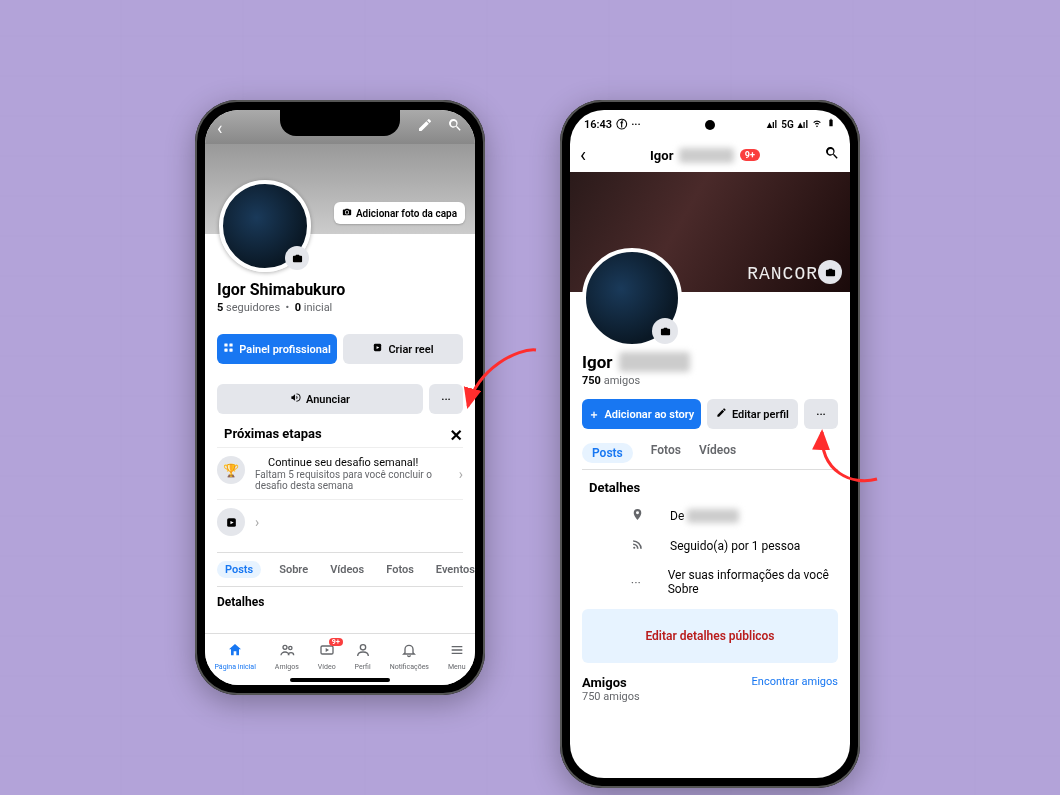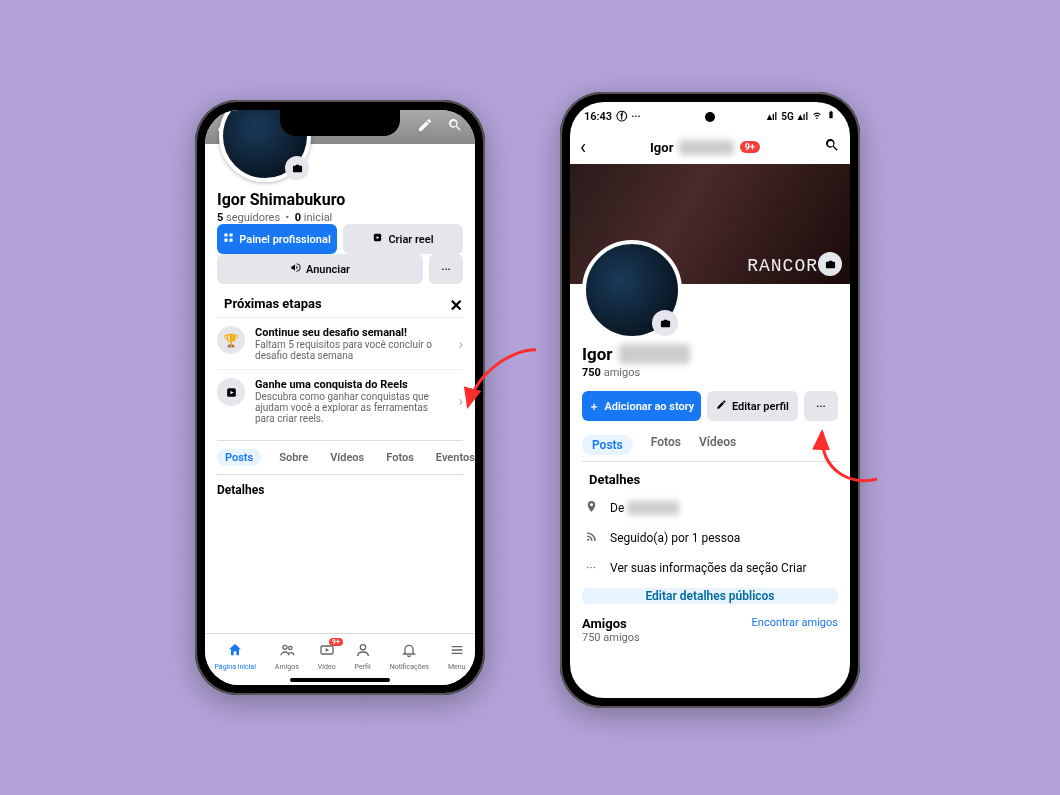--- a/index.html
+++ b/index.html
@@ -53,67 +53,67 @@
   .p1 { left:195px; top:100px; width:290px; height:595px; }
   .topbar1 { height:34px; background:linear-gradient(#aaa,#888); display:flex; align-items:center; justify-content:space-between; padding:0 12px; color:#fff;}
   .cover1 { height:90px; background:linear-gradient(#999,#ccc); position:relative;}
   .addcover { position:absolute; right:10px; bottom:10px; background:#fff; border-radius:6px; font-size:10px; font-weight:600; padding:5px 8px; display:flex; align-items:center; gap:4px; box-shadow:0 1px 2px rgba(0,0,0,.2);}
   .avatar1 { position:absolute; left:14px; top:-54px; width:92px; height:92px; border-radius:50%; border:4px solid #fff; background:radial-gradient(circle at 40% 40%, #1a3a5a, #0a1825 70%); box-shadow:0 1px 4px rgba(0,0,0,.3);}
   .avatar1 .cam { position:absolute; right:-2px; bottom:-2px; width:24px; height:24px; background:#e4e6eb; border-radius:50%; display:flex; align-items:center; justify-content:center; font-size:11px;}
   .body1 { position:relative; padding:46px 12px 0 12px; background:#fff;}
   .pname { font-size:16px; font-weight:700;}
   .pstats { font-size:11px; color:#65676b; margin-top:2px;}
   .pstats b { color:#050505;}
-  .btnrow { display:flex; gap:6px; margin-top:0;}
+  .btnrow { display:flex; gap:6px; margin-top:20px;}
   .btn { flex:1; height:30px; border-radius:6px; font-size:11px; font-weight:600; display:flex; align-items:center; justify-content:center; gap:5px; cursor:pointer;}
   .btn.primary { background:#1877f2; color:#fff;}
   .btn.secondary { background:#e4e6eb; color:#050505;}
   .btn.more { flex:0 0 34px;}
   .section-title { font-size:13px; font-weight:700; margin:12px 0 6px;padding-left:7px;}
   .closex { float:right; font-size:16px; color:#000;}
   .step { display:flex; gap:10px; padding:8px 0; border-top:1px solid #eee; align-items:flex-start;}
   .step .sicon { width:28px; height:28px; background:#e4e6eb; border-radius:50%; display:flex; align-items:center; justify-content:center; font-size:13px; flex:0 0 28px;}
   .step .stext { flex:1; font-size:10px; color:#65676b;}
-  .step .stext .st { font-size:11px; font-weight:700; color:#050505; display:block;}
+  .step .stext .st { font-size:11px; font-weight:400; color:#050505; display:block;margin-left:13px;}
   .step .chev { color:#aaa; font-size:14px; align-self:center;}
   .tabs1 { display:flex; gap:14px; border-top:1px solid #ddd; border-bottom:1px solid #ddd; padding:8px 0; margin-top:8px; font-size:11px; font-weight:600;}
   .tabs1 .tab { color:#65676b; padding:2px 4px;}
   .tabs1 .tab.active { color:#1877f2; background:#e7f3ff; border-radius:10px; padding:2px 8px;}
   .details1 { font-size:12px; font-weight:700; margin-top:8px;}
   .navbar { position:absolute; bottom:0; left:0; right:0; height:52px; background:#fff; border-top:1px solid #ddd; display:flex; justify-content:space-around; align-items:center; padding-bottom:6px;}
   .navitem { display:flex; flex-direction:column; align-items:center; font-size:7px; color:#65676b; gap:1px;}
   .navitem.active { color:#1877f2;}
   .navitem .nicon { font-size:16px; position:relative;}
   .badge { position:absolute; top:-4px; right:-8px; background:#fa3e3e; color:#fff; font-size:7px; font-weight:700; padding:0 3px; border-radius:7px;}
   .homebar { position:absolute; bottom:3px; left:50%; transform:translateX(-50%); width:100px; height:4px; background:#000; border-radius:3px;}
 
   
-  .p2 { left:560px; top:92px; width:300px; height:616px; }
+  .p2 { left:560px; top:100px; width:300px; height:688px; }
   .statusbar2 { height:28px; display:flex; justify-content:space-between; align-items:center; padding:0 14px; font-size:11px; font-weight:600;}
   .statusbar2 .left { display:flex; gap:4px; align-items:center;}
   .topbar2 { height:34px; display:flex; align-items:center; justify-content:space-between; padding:0 10px;}
   .topbar2 .center { display:flex; align-items:center; gap:6px; font-size:13px; font-weight:700;}
   .nbadge { background:#fa3e3e; color:#fff; font-size:9px; font-weight:700; padding:1px 5px; border-radius:9px;}
   .blur { filter:blur(3px); background:#ccc; color:transparent; border-radius:3px; padding:0 14px;}
   .cover2 { height:120px; background:linear-gradient(120deg,#2a1a1a,#4a2a2a 40%,#1a0a0a); position:relative; display:flex; align-items:flex-end; justify-content:flex-end; padding:8px;}
   .cover2 .rancor { color:#eee; font-family:Liberation Mono, monospace; font-size:18px; letter-spacing:1px; margin-right:24px;}
   .cover2 .covercam { position:absolute; right:8px; bottom:8px; width:24px;height:24px;background:#e4e6eb;border-radius:50%;display:flex;align-items:center;justify-content:center;font-size:11px;}
   .avatar2 { position:absolute; left:12px; top:-44px; width:100px; height:100px; border-radius:50%; border:4px solid #fff; background:radial-gradient(circle at 38% 40%, #1a3a5a, #0a1825 70%);}
   .avatar2 .cam { position:absolute; right:0; bottom:0; width:26px; height:26px; background:#e4e6eb; border-radius:50%; display:flex; align-items:center; justify-content:center; font-size:11px;}
   .body2 { position:relative; padding:60px 12px 0 12px; background:#fff;}
   .pname2 { font-size:17px; font-weight:700; display:flex; gap:6px; align-items:baseline;}
   .friends { font-size:11px; color:#65676b; margin-top:2px;}
   .friends b{color:#050505;}
   .tabs2 { display:flex; gap:18px; border-bottom:1px solid #ddd; margin-top:14px; padding-bottom:6px; font-size:12px; font-weight:600;}
   .tabs2 .tab { color:#65676b;}
   .tabs2 .tab.active { color:#1877f2; background:#e7f3ff; border-radius:12px; padding:3px 10px;}
   .detlist { margin-top:6px; font-size:12px; color:#050505;}
-  .detlist .row { display:flex; gap:10px; align-items:center; padding:7px 0;}
+  .detlist .row { display:flex; gap:24px; align-items:center; padding:7px 0;margin-left:46px;}
   .detlist .row .ri { width:18px; text-align:center; color:#65676b; font-size:13px;}
-  .editpub { background:#e7f3ff; color:#0369a1; font-size:12px; font-weight:600; text-align:center; padding:1px; border-radius:6px; margin-top:6px;}
+  .editpub { background:#e7f3ff; color:#b91c1c; font-size:12px; font-weight:600; text-align:center; padding:20px; border-radius:6px; margin-top:6px;}
   .amigos-head { display:flex; justify-content:space-between; margin-top:12px; font-size:13px;}
   .amigos-head .l { font-weight:700;}
   .amigos-head .r { color:#1877f2; font-size:11px; text-align:right;}
   .amigos-sub { font-size:11px; color:#65676b;}
 
   
   .arrow { position:absolute; pointer-events:none; }
   .arrow svg { overflow:visible;}
 
   .icon-svg { width:1em; height:1em; display:inline-block;}
@@ -137,20 +137,31 @@
             </svg>
         </span>
         <span>
           <svg class="icon-svg" viewBox="0 0 24 24" fill="currentColor">
               <path d="M15.5 14h-.8l-.3-.3a6.5 6.5 0 10-.7.7l.3.3v.8l5 5 1.5-1.5-5-5zM10 14a4 4 0 110-8 4 4 0 010 8z"></path>
             </svg>
         </span>
       </span>
     </div>
 
+    <div class="cover1">
+      <div class="addcover">
+        <span>
+          <svg class="icon-svg" viewBox="0 0 24 24" fill="currentColor">
+              <circle cx="12" cy="13" r="3.2"></circle>
+              <path d="M20 6h-3.2l-1.8-2H9L7.2 6H4a2 2 0 00-2 2v10a2 2 0 002 2h16a2 2 0 002-2V8a2 2 0 00-2-2zm-8 12a5 5 0 110-10 5 5 0 010 10z"></path>
+            </svg>
+        </span>
+        <span>Adicionar foto da capa</span>
+      </div>
+    </div>
 
     <div class="body1">
       <div class="avatar1">
         <div class="cam">
           <svg class="icon-svg" viewBox="0 0 24 24" fill="currentColor">
               <circle cx="12" cy="13" r="3.2"></circle>
               <path d="M20 6h-3.2l-1.8-2H9L7.2 6H4a2 2 0 00-2 2v10a2 2 0 002 2h16a2 2 0 002-2V8a2 2 0 00-2-2z"></path>
             </svg>
         </div>
       </div>
@@ -209,24 +220,20 @@
           <span>Faltam 5 requisitos para você concluir o desafio desta semana</span>
         </div>
         <div class="chev">›</div>
       </div>
       <div class="step">
         <div class="sicon">
           <svg class="icon-svg" viewBox="0 0 24 24" fill="currentColor">
               <rect x="4" y="4" width="16" height="16" rx="3"></rect>
               <path fill="#fff" d="M10 9l6 3-6 3z"></path>
             </svg>
-        </div>
-        <div class="stext">
-          <span class="st">Ganhe uma conquista do Reels</span>
-          <span>Descubra como ganhar conquistas que ajudam você a explorar as ferramentas para criar reels.</span>
         </div>
         <div class="chev">›</div>
       </div>
 
       <div class="tabs1">
         <span class="tab active">Posts</span>
         <span class="tab">Sobre</span>
         <span class="tab">Vídeos</span>
         <span class="tab">Fotos</span>
         <span class="tab">Eventos</span>
@@ -401,21 +408,21 @@
           <span class="ri">
             <svg class="icon-svg" viewBox="0 0 24 24" fill="currentColor">
                 <circle cx="6" cy="18" r="2"></circle>
                 <path d="M4 4a16 16 0 0116 16h-3A13 13 0 004 7zM4 10a10 10 0 0110 10h-3a7 7 0 00-7-7z"></path>
               </svg>
           </span>
           <span>Seguido(a) por 1 pessoa</span>
         </div>
         <div class="row">
           <span class="ri">···</span>
-          <span>Ver suas informações da seção Criar</span>
+          <span>Ver suas informações da você Sobre</span>
         </div>
       </div>
       <div class="editpub">Editar detalhes públicos</div>
 
       <div class="amigos-head">
         <div>
           <div class="l">Amigos</div>
           <div class="amigos-sub">750 amigos</div>
         </div>
         <div class="r">Encontrar amigos</div>

